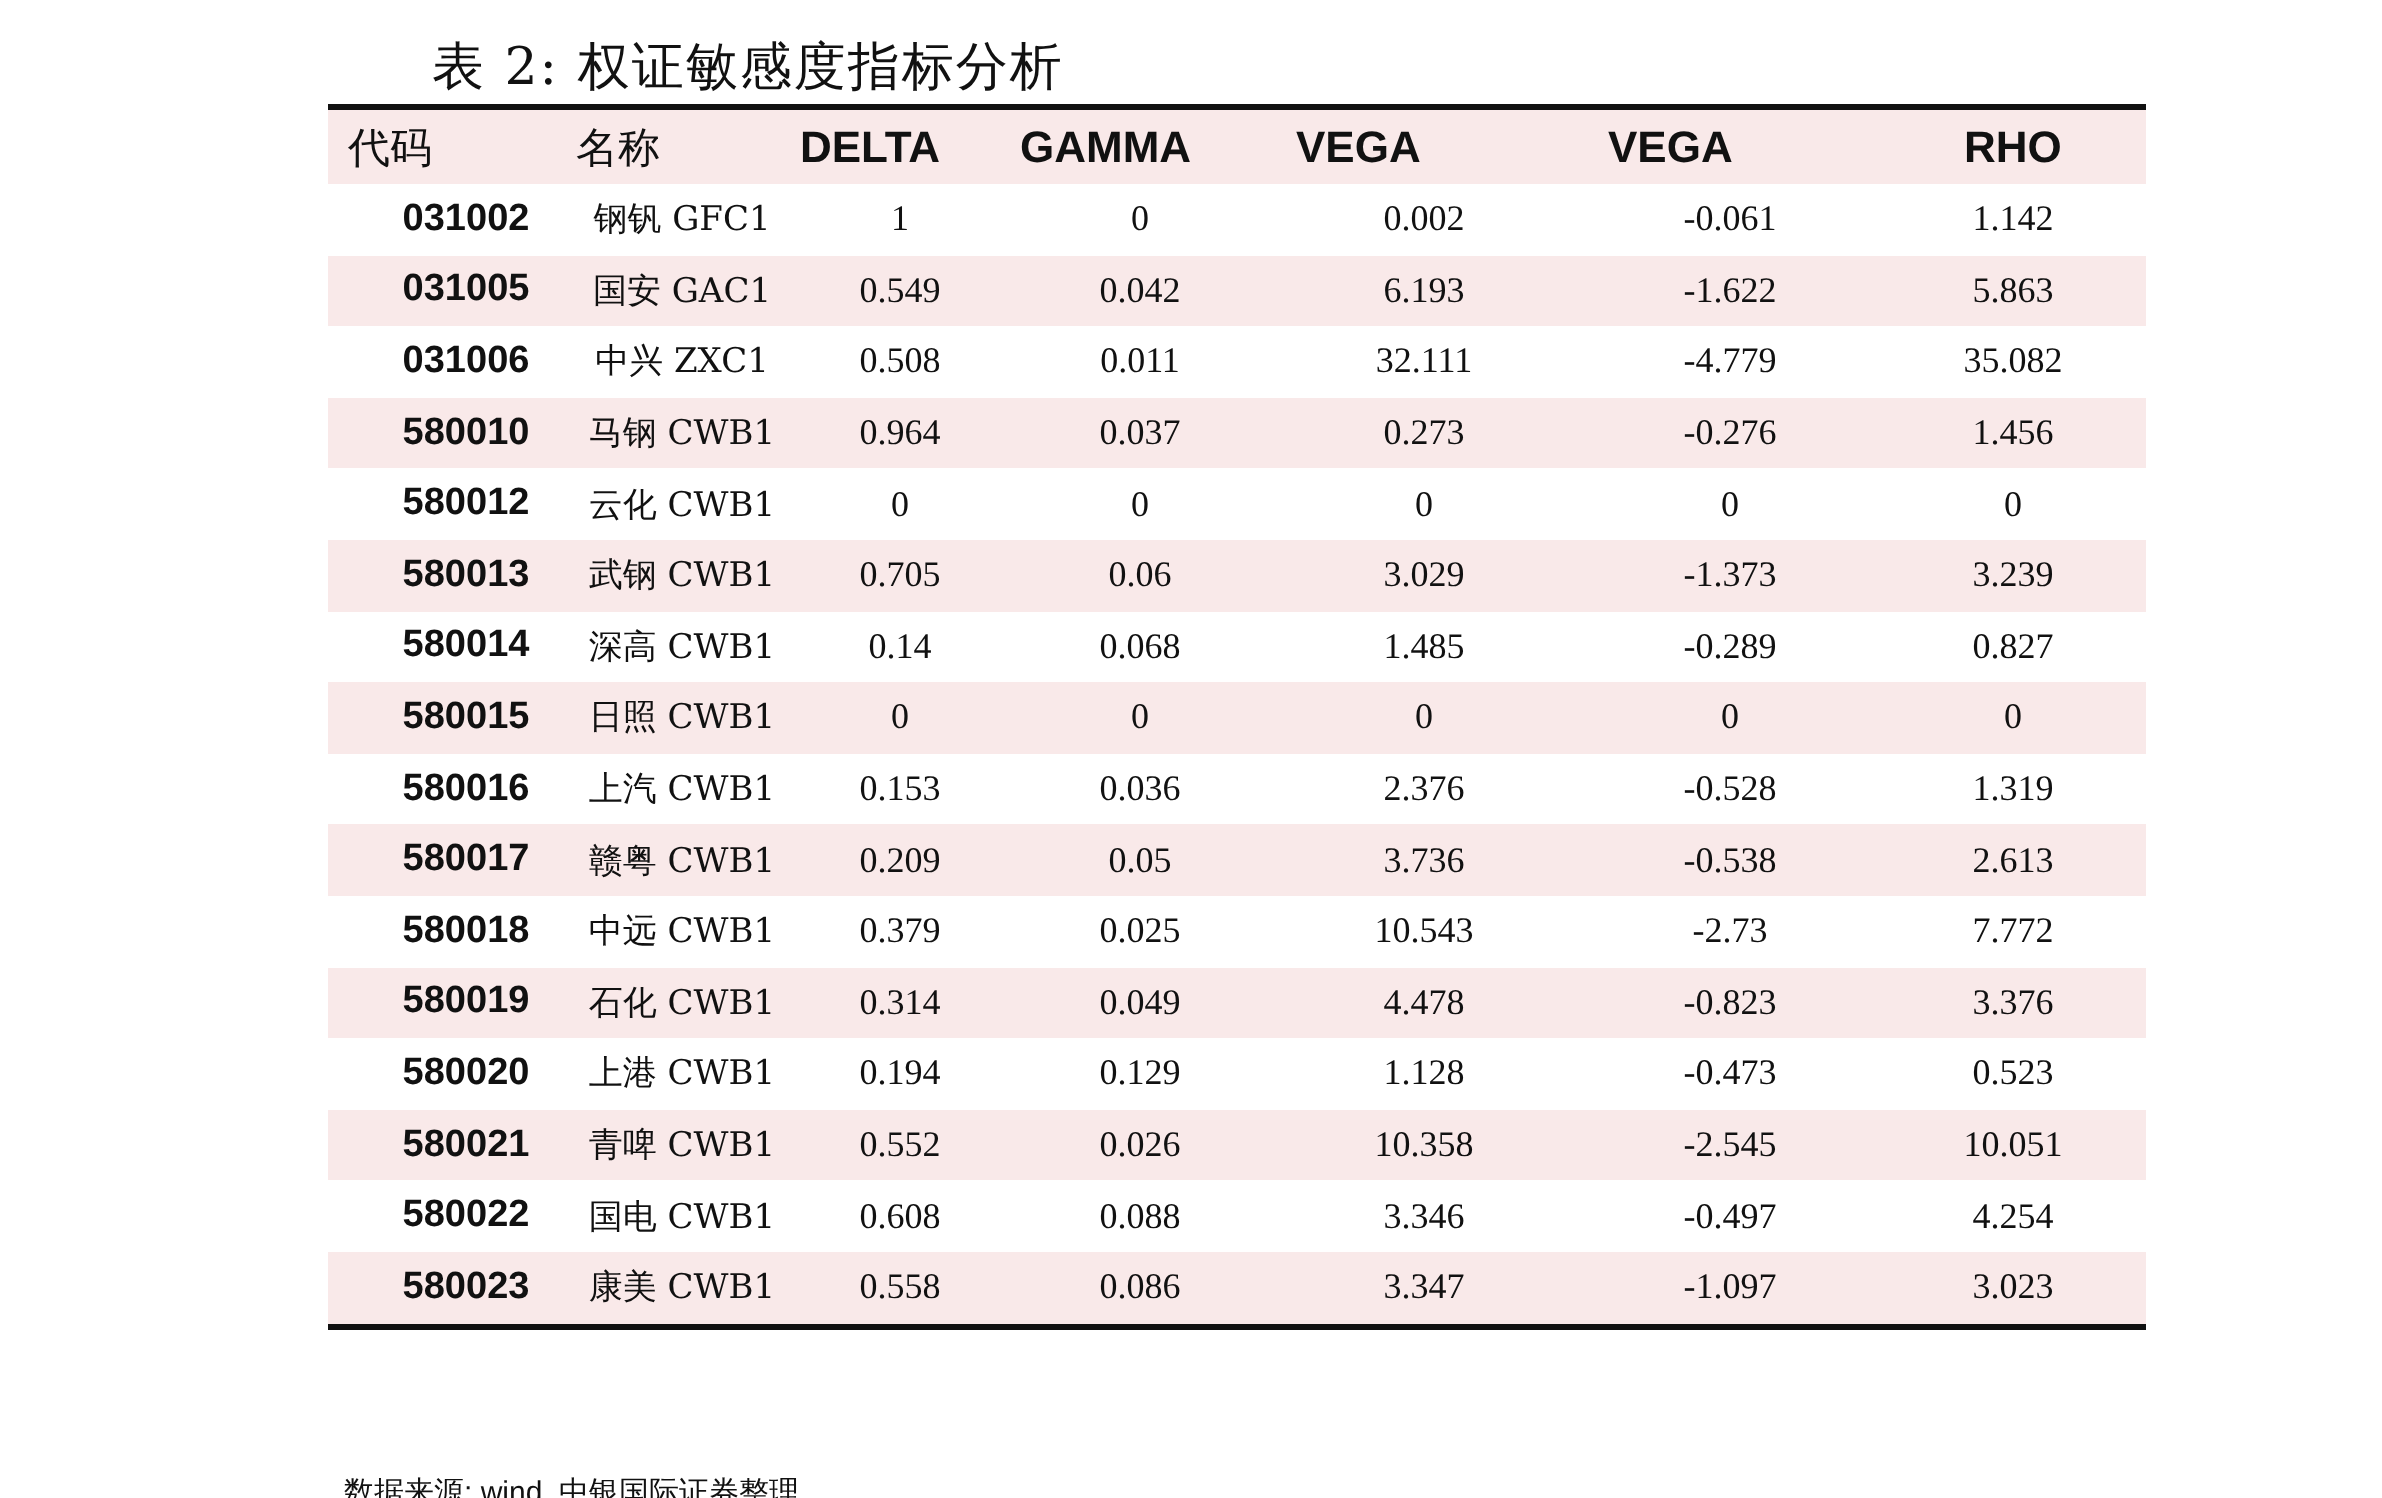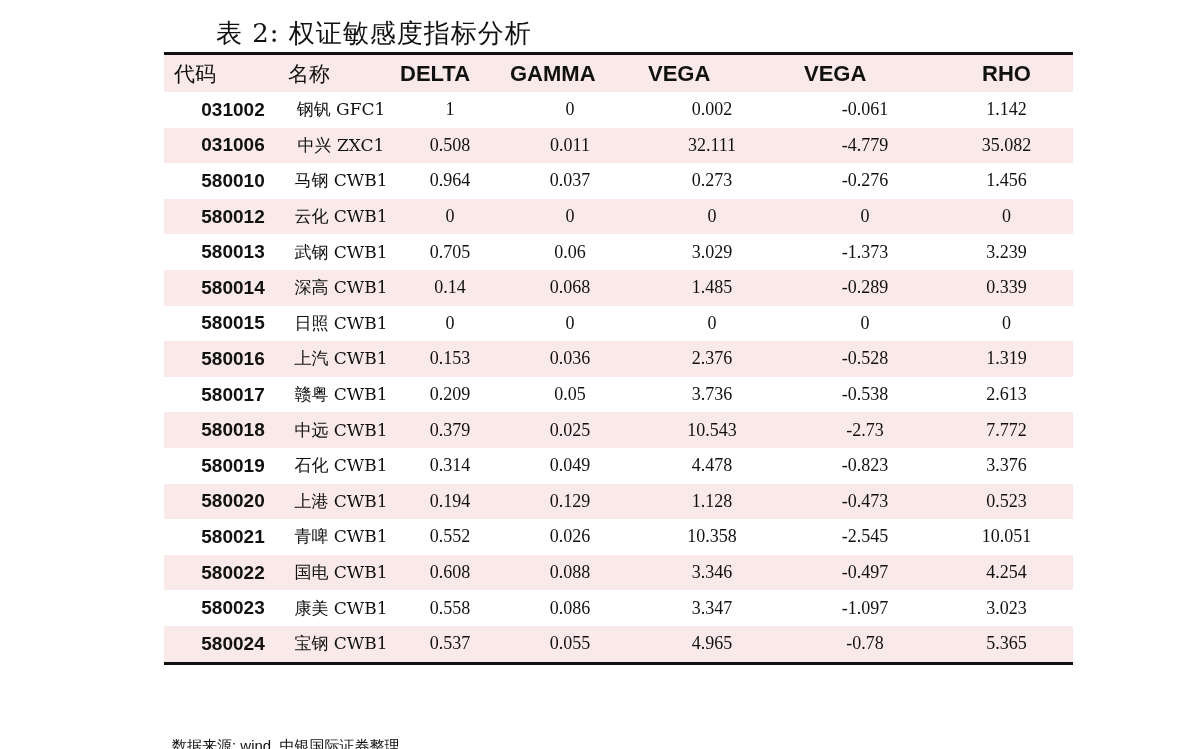--- a/index.html
+++ b/index.html
@@ -52,20 +52,29 @@
         <tr>
           <td class="code">031002</td>
           <td class="name">钢钒 GFC1</td>
           <td>1</td>
           <td>0</td>
           <td>0.002</td>
           <td>-0.061</td>
           <td>1.142</td>
         </tr>
         <tr>
+          <td class="code">031005</td>
+          <td class="name">国安 GAC1</td>
+          <td>0.549</td>
+          <td>0.042</td>
+          <td>6.193</td>
+          <td>-1.622</td>
+          <td>5.863</td>
+        </tr>
+        <tr>
           <td class="code">031006</td>
           <td class="name">中兴 ZXC1</td>
           <td>0.508</td>
           <td>0.011</td>
           <td>32.111</td>
           <td>-4.779</td>
           <td>35.082</td>
         </tr>
         <tr>
           <td class="code">580010</td>
@@ -94,21 +103,21 @@
           <td>-1.373</td>
           <td>3.239</td>
         </tr>
         <tr>
           <td class="code">580014</td>
           <td class="name">深高 CWB1</td>
           <td>0.14</td>
           <td>0.068</td>
           <td>1.485</td>
           <td>-0.289</td>
-          <td>0.339</td>
+          <td>0.827</td>
         </tr>
         <tr>
           <td class="code">580015</td>
           <td class="name">日照 CWB1</td>
           <td>0</td>
           <td>0</td>
           <td>0</td>
           <td>0</td>
           <td>0</td>
         </tr>
@@ -177,27 +186,18 @@
         </tr>
         <tr>
           <td class="code">580023</td>
           <td class="name">康美 CWB1</td>
           <td>0.558</td>
           <td>0.086</td>
           <td>3.347</td>
           <td>-1.097</td>
           <td>3.023</td>
         </tr>
-        <tr>
-          <td class="code">580024</td>
-          <td class="name">宝钢 CWB1</td>
-          <td>0.537</td>
-          <td>0.055</td>
-          <td>4.965</td>
-          <td>-0.78</td>
-          <td>5.365</td>
-        </tr>
       </tbody>
   </table>
   <div class="rule-bottom"></div>
 </div>
 
 <div class="source">数据来源:  wind,  中银国际证券整理</div>
 
 </body></html>

